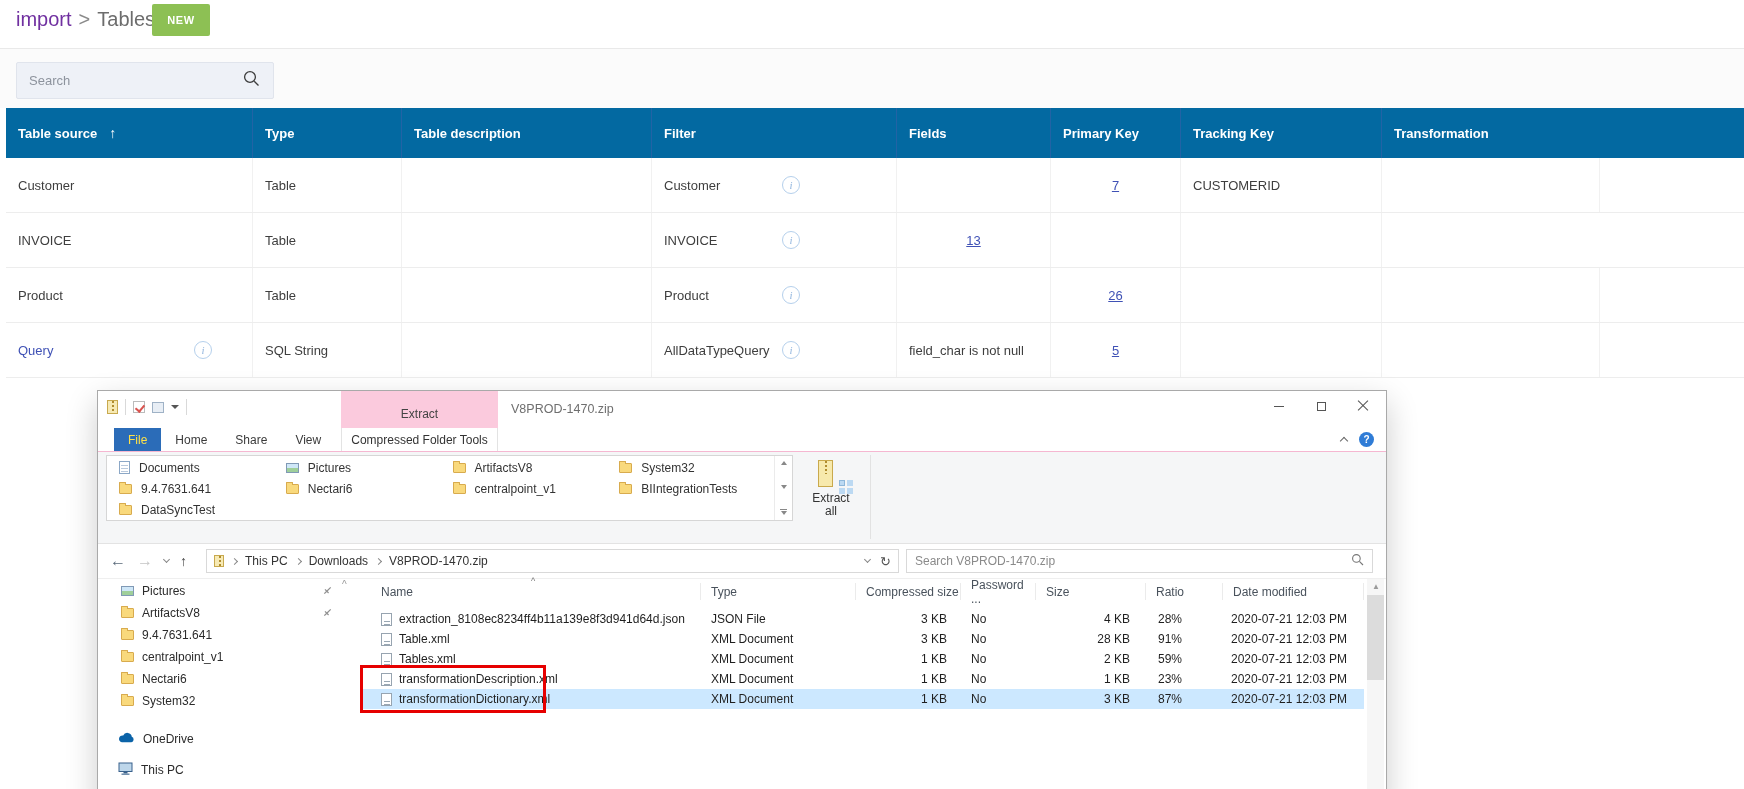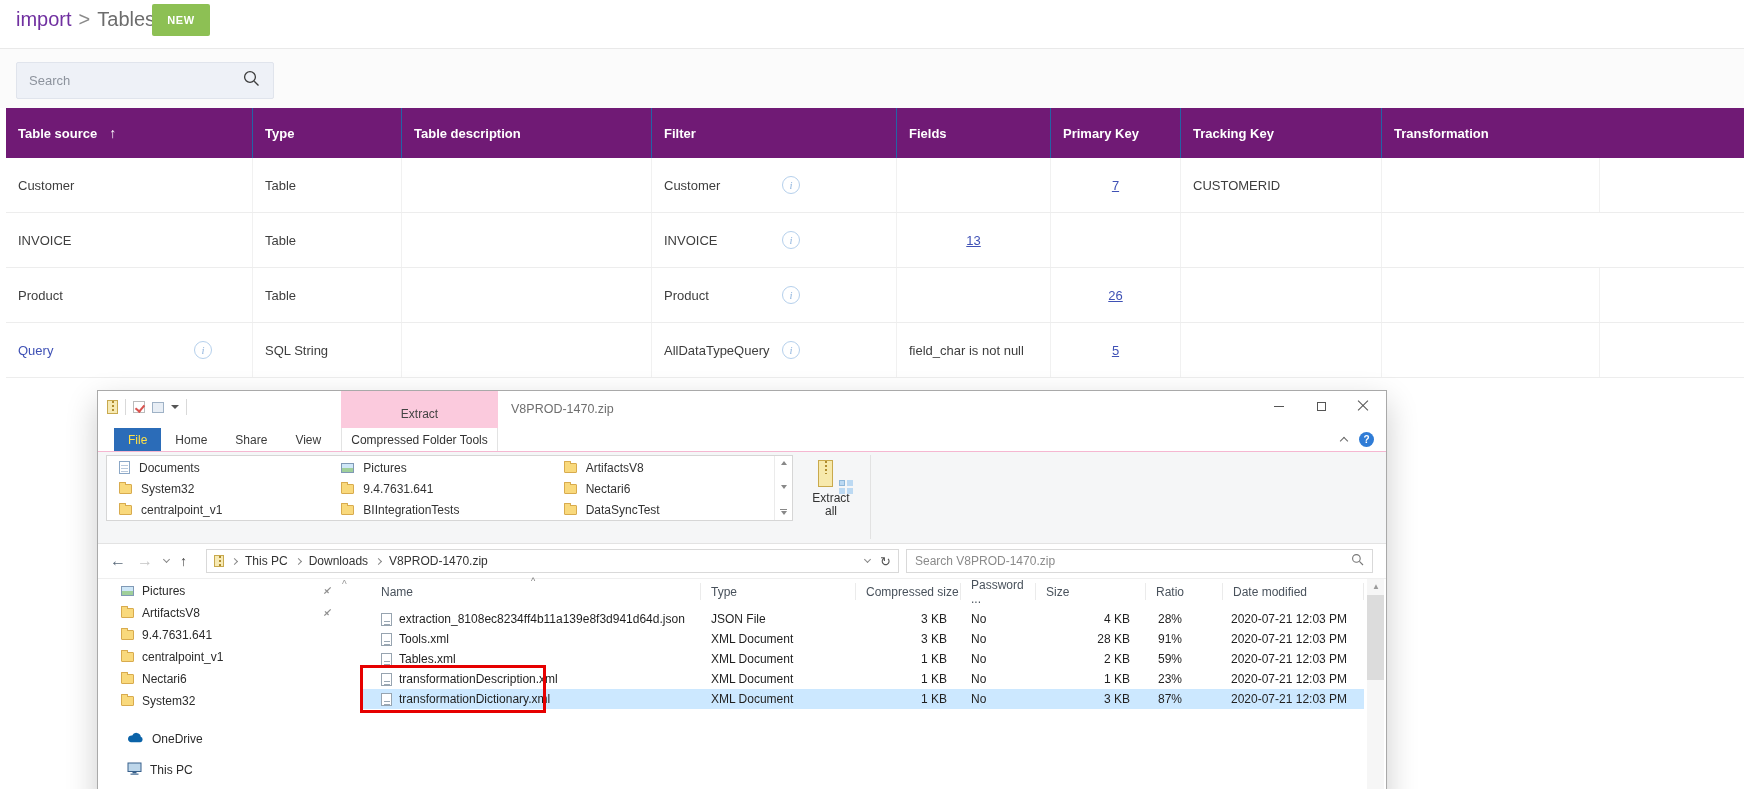--- a/index.html
+++ b/index.html
@@ -19,21 +19,21 @@
     color:#fff; border:none; font-size:11px; font-weight:bold; letter-spacing:.6px; border-radius:2px;
     font-family:"Liberation Sans",sans-serif; cursor:pointer; }
 
   .search-panel { position:absolute; top:48px; left:0; right:0; height:60px; background:#fbfbfb; border-top:1px solid #e9e9e9; }
   .search-box { position:absolute; left:16px; top:13px; width:258px; height:37px; background:#eef1f7;
     border:1px solid #e0e4ec; border-radius:2px; display:flex; align-items:center; padding:0 12px; }
   .search-ph { color:#8d939d; font-size:13px; flex:1; }
 
   .grid-table { position:absolute; left:6px; top:108px; width:1738px; }
   .thead, .trow { display:grid; grid-template-columns:247px 149px 250px 245px 154px 130px 201px 218px 1fr; }
-  .thead { background:#701a75; height:50px; }
+  .thead { background:#0369a1; height:50px; }
   .th { display:flex; align-items:center; padding-left:12px; color:#fff; font-size:13px; font-weight:bold;
     border-right:1px solid #2263a5; }
   .th:last-child { border-right:none;text-align:right; }
   .sort-arrow { margin-left:12px; font-weight:normal; font-size:14px; }
   .trow { height:55px; border-bottom:1px solid #ededed; background:#fff; }
   .td { display:flex; align-items:center; padding-left:12px; font-size:13px; color:#3e3e3e;
     border-right:1px solid #f1f1f1; position:relative; }
   .td:last-child { border-right:none; }
   .td.center { justify-content:center; padding-left:0; }
   .num-link { color:#3f51b5; text-decoration:underline; cursor:pointer; }
@@ -70,21 +70,21 @@
     justify-content:center; color:#333; cursor:pointer; }
   .tabrow-right { position:absolute; right:12px; top:0; height:100%; display:flex; align-items:center; gap:12px; }
   .chev-up-ico { width:6px; height:6px; border-left:1px solid #666; border-top:1px solid #666; transform:rotate(45deg); margin-top:3px; }
   .help-circle { width:15px; height:15px; border-radius:50%; background:#2f7cd6; color:#fff; font-size:10px;
     font-weight:bold; display:flex; align-items:center; justify-content:center; cursor:pointer; }
 
   .ribbon { position:absolute; top:60px; left:0; right:0; height:93px; background:#f5f6f7;
     border-top:1px solid #f5b7d1; border-bottom:1px solid #e3e3e3; }
   .folder-grid-box { position:absolute; left:8px; top:3px; width:687px; height:66px; background:#fff;
     border:1px solid #d6d6d6; display:flex; }
-  .fg-cols { flex:1; display:grid; grid-template-columns:1fr 1fr 1fr; grid-auto-rows:21px; padding-top:1px; }
+  .fg-cols { flex:1; display:grid; grid-template-columns:1fr 1fr 1fr 1fr; grid-auto-rows:21px; padding-top:1px; }
   .fg-item { display:flex; align-items:center; gap:9px; padding-left:12px; font-size:12px; color:#333; cursor:pointer; overflow:hidden; white-space:nowrap; }
   .fg-scroll { width:18px; border-left:1px solid #ebebeb; display:flex; flex-direction:column; align-items:center;
     justify-content:space-between; padding:5px 0; }
   .tri-up { width:0; height:0; border-left:3px solid transparent; border-right:3px solid transparent; border-bottom:4px solid #888; }
   .tri-dn { width:0; height:0; border-left:3px solid transparent; border-right:3px solid transparent; border-top:4px solid #888; }
   .tri-dn-bar { display:flex; flex-direction:column; align-items:center; gap:1px; }
   .tri-bar { width:7px; height:1px; background:#888; }
   .extract-all { position:absolute; left:703px; top:4px; width:60px; height:84px; display:flex; flex-direction:column;
     align-items:center; padding-top:3px; gap:3px; cursor:pointer; }
   .ea-ico { position:relative; width:30px; height:30px; flex:none; }
@@ -111,21 +111,21 @@
   .addr-right { margin-left:auto; display:flex; align-items:center; gap:10px; }
   .refresh-g { color:#555; font-size:13px; cursor:pointer; }
   .srch-box { position:absolute; left:808px; top:5px; width:467px; height:24px; border:1px solid #d9d9d9;
     display:flex; align-items:center; padding:0 8px; cursor:text; }
   .srch-ph { color:#8a8a8a; font-size:12px; flex:1; }
 
   .content { position:absolute; top:188px; left:0; right:0; bottom:0; background:#fff; }
   .sidebar { position:absolute; left:0; top:0; width:263px; bottom:0; }
   .side-item { position:absolute; left:0; width:100%; height:20px; display:flex; align-items:center; gap:8px;
     padding-left:23px; font-size:12px; color:#2b2b2b; cursor:pointer; }
-  .side-item.toplevel { padding-left:20px;margin-left:9px; }
+  .side-item.toplevel { padding-left:20px; }
   .side-pin { position:absolute; right:28px; top:4px; }
   .side-caret { position:absolute; left:244px; top:0; color:#999; font-size:10px; }
 
   .filelist { position:absolute; left:263px; top:0; right:0; bottom:0; }
   .fl-head, .fl-row { display:grid; grid-template-columns:340px 155px 105px 75px 110px 77px 141px; align-items:center; width:1003px; }
   .fl-head { height:25px; color:#49525c; font-size:12px; position:relative; }
   .fl-h { padding-left:10px; border-right:1px solid #ebebeb; height:17px; display:flex; align-items:center; cursor:pointer; }
   .fl-h.first { padding-left:20px; }
   .sort-caret { position:absolute; left:170px; top:-3px; color:#777; font-size:9px; }
   .fl-rows { margin-top:5px; }
@@ -493,21 +493,21 @@
           <div class="c-type">JSON File</div>
           <div class="c-csize">3 KB</div>
           <div class="c-pass">No</div>
           <div class="c-size">4 KB</div>
           <div class="c-ratio">28%</div>
           <div class="c-date">2020-07-21 12:03 PM</div>
         </div>
         <div class="fl-row">
           <div class="c-name">
               <span class="ico-page"></span>
-              <span>Tools.xml</span>
+              <span>Table.xml</span>
             </div>
           <div class="c-type">XML Document</div>
           <div class="c-csize">3 KB</div>
           <div class="c-pass">No</div>
           <div class="c-size">28 KB</div>
           <div class="c-ratio">91%</div>
           <div class="c-date">2020-07-21 12:03 PM</div>
         </div>
         <div class="fl-row">
           <div class="c-name">

